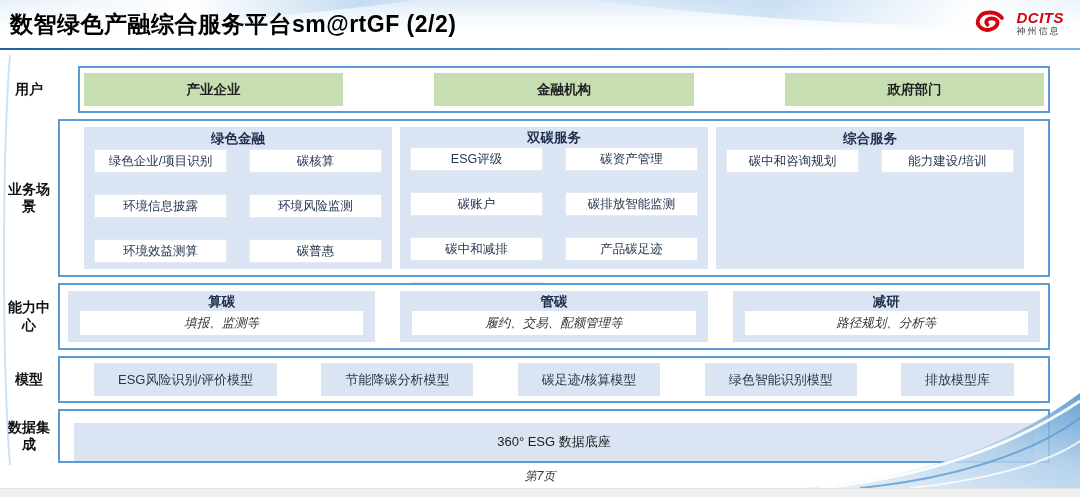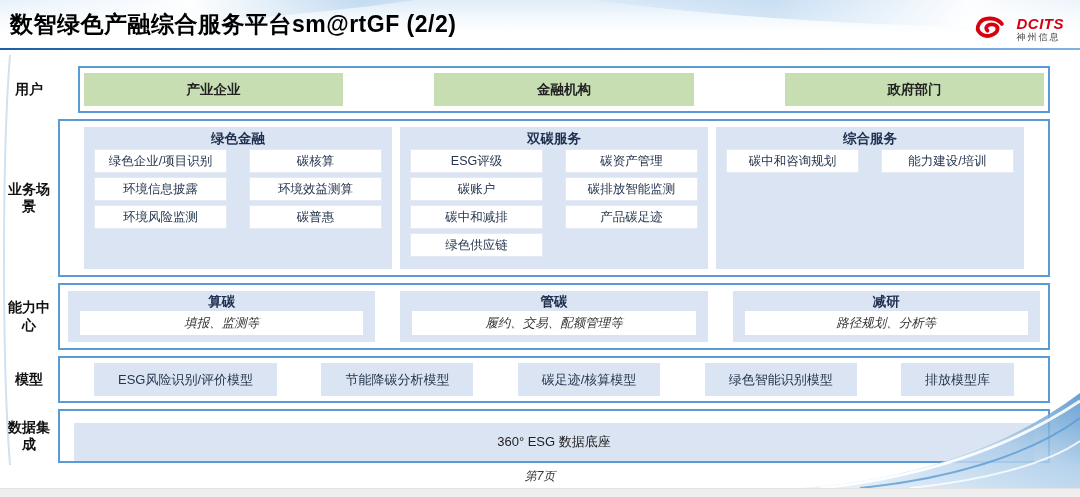--- a/index.html
+++ b/index.html
@@ -17,21 +17,21 @@
     background:linear-gradient(100deg,rgba(255,255,255,0) 0%,rgba(255,255,255,.95) 45%,rgba(173,205,235,.55) 75%,rgba(255,255,255,0) 100%);
     transform:rotate(-4deg); border-radius:50%; }
   .header-streak2 { position:absolute; top:-30px; right:-80px; width:640px; height:52px;
     background:linear-gradient(100deg,rgba(255,255,255,0) 0%,rgba(186,214,240,.6) 40%,rgba(255,255,255,.9) 70%,rgba(255,255,255,0) 100%);
     transform:rotate(3deg); border-radius:50%; }
   .page-title { position:absolute; top:9px; left:10px; font-size:23px; font-weight:bold;
     color:#000; letter-spacing:.5px; }
   .title-rule { position:absolute; top:48px; left:0; width:1080px; height:2px;
     background:linear-gradient(to right,#1f5fa8,#4f8fce 60%,#7fb2e0); }
 
-  .logo { position:absolute; top:10px; right:16px; display:flex; align-items:center; gap:10px;margin-top:6px; }
+  .logo { position:absolute; top:10px; right:16px; display:flex; align-items:center; gap:10px; }
   .logo svg { display:block; }
   .logo-text { display:flex; flex-direction:column; line-height:1; }
   .logo-brand { font-size:15px; font-weight:bold; font-style:italic; color:#d7000f; letter-spacing:.5px; }
   .logo-company { font-size:9px; color:#3a3a3a; letter-spacing:2px; margin-top:2px; }
 
   
   .left-curve { position:absolute; top:55px; left:0; }
   .corner-swoosh { position:absolute; right:0; bottom:9px; }
   .bottom-bar { position:absolute; bottom:0; left:0; width:1080px; height:9px; background:#efefef; border-top:1px solid #e2e2e2; }
 
@@ -45,21 +45,21 @@
   
   .row-users .row-box { height:47px; display:flex; justify-content:space-between; align-items:center; padding:0 4px;margin-left:20px; }
   .user-chip { width:27%; height:33px; background:#c6deb2; display:flex; align-items:center; justify-content:center;
     font-size:13.5px; font-weight:bold; color:#222; }
 
   
   .row-scenarios .row-box { height:158px; display:flex; gap:8px; padding:6px 24px; }
   .group { flex:1; background:#dbe4f2; padding:2px 10px 6px; display:flex; flex-direction:column; }
   .group-title { height:20px; display:flex; align-items:center; justify-content:center;
     font-size:13.5px; font-weight:bold; color:#1f3050; }
-  .group-grid { display:grid; grid-template-columns:1fr 1fr; gap:4px 22px; align-content:start; flex:1; }
+  .group-grid { display:grid; grid-template-columns:1fr 1fr; gap:21px 22px; align-content:start; flex:1; }
   .cell { background:#fff; border:1px solid #e4eaf4; height:24px; display:flex; align-items:center; justify-content:center;
     font-size:12.5px; color:#25364e; white-space:nowrap; }
 
   
   .row-capabilities .row-box { height:67px; display:flex; gap:25px; padding:6px 8px; }
   .cap { flex:1; background:#dbe4f2; padding:2px 12px 6px; display:flex; flex-direction:column; }
   .cap-title { height:18px; display:flex; align-items:center; justify-content:center;
     font-size:13.5px; font-weight:bold; color:#1f3050; }
   .cap-desc { background:#fff; height:24px; display:flex; align-items:center; justify-content:center;
     font-size:12.5px; font-style:italic; color:#333; }
@@ -117,22 +117,22 @@
   <div class="row row-scenarios">
     <div class="row-label">业务场景</div>
     <div class="row-box">
 
       <div class="group">
         <div class="group-title">绿色金融</div>
         <div class="group-grid">
           <div class="cell">绿色企业/项目识别</div>
           <div class="cell">碳核算</div>
           <div class="cell">环境信息披露</div>
+          <div class="cell">环境风险监测</div>
           <div class="cell">环境效益测算</div>
-          <div class="cell">环境风险监测</div>
           <div class="cell">碳普惠</div>
         </div>
       </div>
 
       <div class="group">
         <div class="group-title">双碳服务</div>
         <div class="group-grid">
           <div class="cell">ESG评级</div>
           <div class="cell">碳资产管理</div>
           <div class="cell">碳账户</div>

